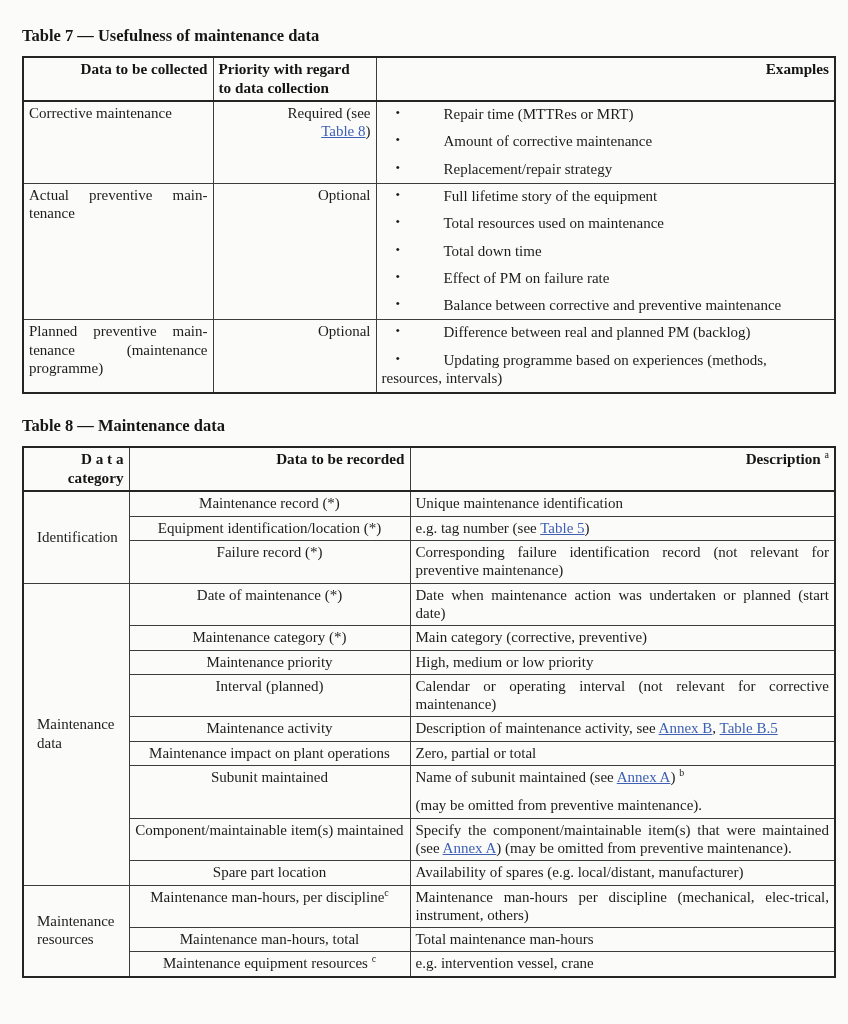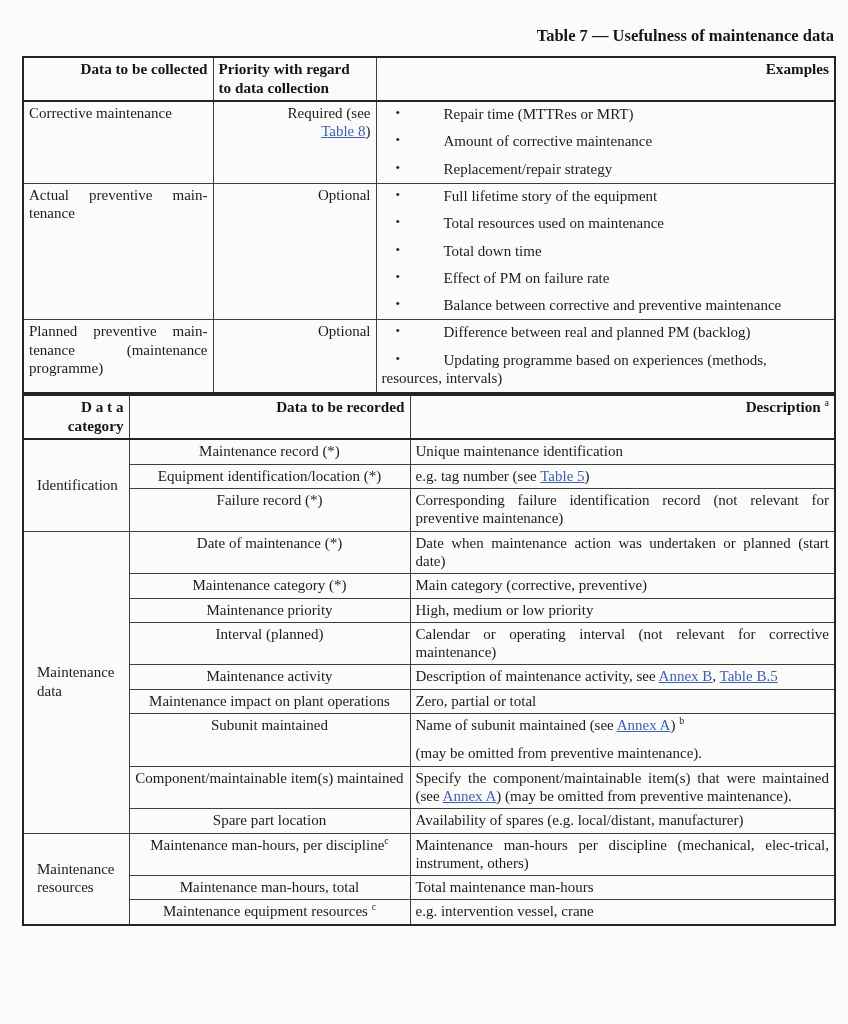--- a/index.html
+++ b/index.html
@@ -1,21 +1,21 @@
 <!DOCTYPE html>
 <html><head>
 <meta charset="utf-8">
 <style>
   html,body{margin:0;padding:0;background:#fbfbfa;}
   body{width:848px;height:1024px;overflow:hidden;
        font-family:"Liberation Serif","DejaVu Serif",serif;
        color:#1c1c1c;}
   .page{padding-top:26px;}
   .tbl-wrap{width:812px;margin-left:22px;}
-  .tbl-title{width:812px;margin:0 0 10px 22px;text-align:right;
+  .tbl-title{width:812px;margin:0 0 10px 22px;text-align:left;
              font-weight:bold;font-size:16.5px;color:#161616;}
   .tbl-title-8{margin-top:22px;}
   table{border-collapse:collapse;table-layout:fixed;width:812px;
         border:2px solid #242424;font-size:15px;line-height:1.22;}
   th,td{border:1px solid #3d3d3d;padding:2px 5px 3px 5px;vertical-align:top;
         word-wrap:break-word;}
   thead th{border-bottom:2px solid #242424;font-weight:bold;text-align:right;
            white-space:pre-line;font-size:15.2px;color:#141414;}
   th.center{text-align:left;}
   
@@ -81,20 +81,21 @@
             <td class="t7-priority">Optional</td>
             <td class="t7-examples">
               <div class="example"><span class="bullet">•</span><span>Difference between real and planned PM (backlog)</span></div>
               <div class="example"><span class="bullet">•</span><span>Updating programme based on experiences (methods,<br>resources, intervals)</span></div>
             </td>
           </tr>
         </tbody>
     </table>
   </div>
 
+  <div class="tbl-title tbl-title-8">Table 8 — Maintenance data</div>
 
   <div class="tbl-wrap">
     <table>
       <colgroup>
           <col style="width:106px">
           <col style="width:281px">
           <col style="width:425px">
         </colgroup>
       <thead>
         <tr>

